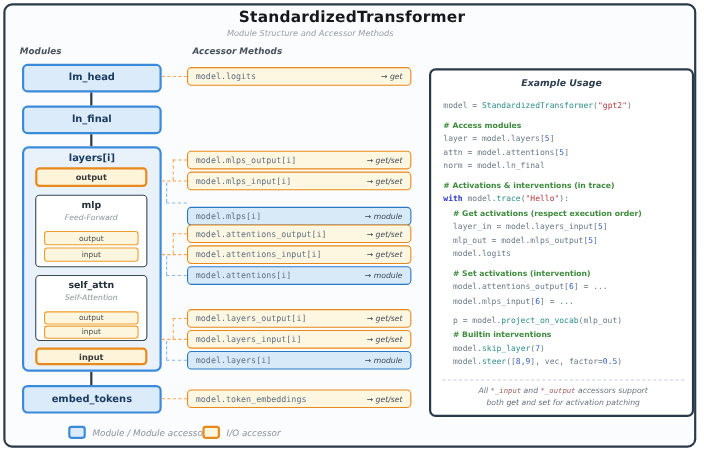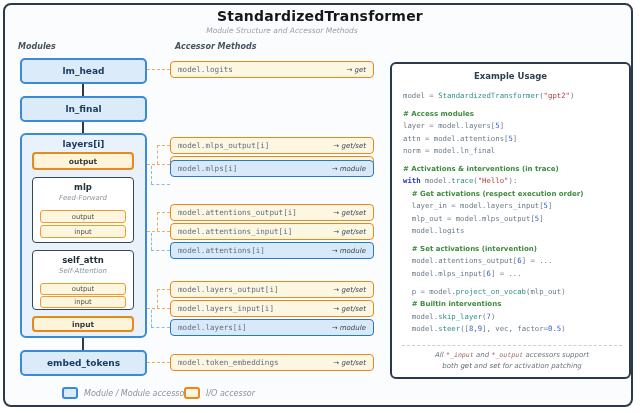--- a/index.html
+++ b/index.html
@@ -25,21 +25,21 @@
   .acc .arrow{font-size:7px;font-style:italic;color:#3a4654;white-space:pre;}
   .acc.io{background:#fdf6e0;border:1.8px solid #e8891d;}
   .acc.module{background:#d8e9f8;border:1.8px solid #2779c4;}
   
   .dash-h{position:absolute;height:0;border-top:1.5px dashed #f2aa5e;}
   .dash-v{position:absolute;width:0;border-left:1.5px dashed #f2aa5e;}
   .dash-h.blue{border-top-color:#8cb8e3;}
   .dash-v.blue{border-left-color:#8cb8e3;}
   
   .panel{position:absolute;left:390px;top:62px;width:241px;height:317px;box-sizing:border-box;background:#ffffff;border:2px solid #2b3a4a;border-radius:6px;}
-  .panel-title{position:absolute;left:0;top:7px;width:100%;text-align:center;font-size:8.5px;font-weight:bold;color:#2c3e50;}
+  .panel-title{position:absolute;left:0;top:7px;width:100%;text-align:center;font-size:8.5px;font-weight:bold;font-style:italic;color:#2c3e50;}
   .code-block{position:absolute;left:11px;top:26px;width:218px;}
   .code-line{font-family:"DejaVu Sans Mono",monospace;font-size:7.3px;line-height:12.4px;white-space:pre;}
   .code-gap{height:5.5px;}
   .c-def{color:#6a7a88;}
   .c-com{color:#3d8b3d;font-weight:bold;font-family:"DejaVu Sans",sans-serif;font-size:7px;}
   .c-kw{color:#2a35c8;font-weight:bold;}
   .c-str{color:#b23b3b;}
   .c-num{color:#3465c8;}
   .c-fn{color:#2e8f8a;}
   .note-area{position:absolute;left:10px;bottom:6px;width:220px;border-top:1px dashed #c8d0d8;padding-top:4px;text-align:center;}
@@ -118,21 +118,21 @@
       <span class="arrow">→ get</span>
   </div>
   <div class="acc io" style="top:137px;">
     <span class="code">model.mlps_output[i]</span>
       <span class="arrow">→ get/set</span>
   </div>
   <div class="acc io" style="top:156px;gap:16px;">
     <span class="code">model.mlps_input[i]</span>
       <span class="arrow">→ get/set</span>
   </div>
-  <div class="acc module" style="top:160px;">
+  <div class="acc module" style="top:188px;">
     <span class="code">model.mlps[i]</span>
       <span class="arrow">→ module</span>
   </div>
   <div class="acc io" style="top:204px;">
     <span class="code">model.attentions_output[i]</span>
       <span class="arrow">→ get/set</span>
   </div>
   <div class="acc io" style="top:223px;">
     <span class="code">model.attentions_input[i]</span>
       <span class="arrow">→ get/set</span>

